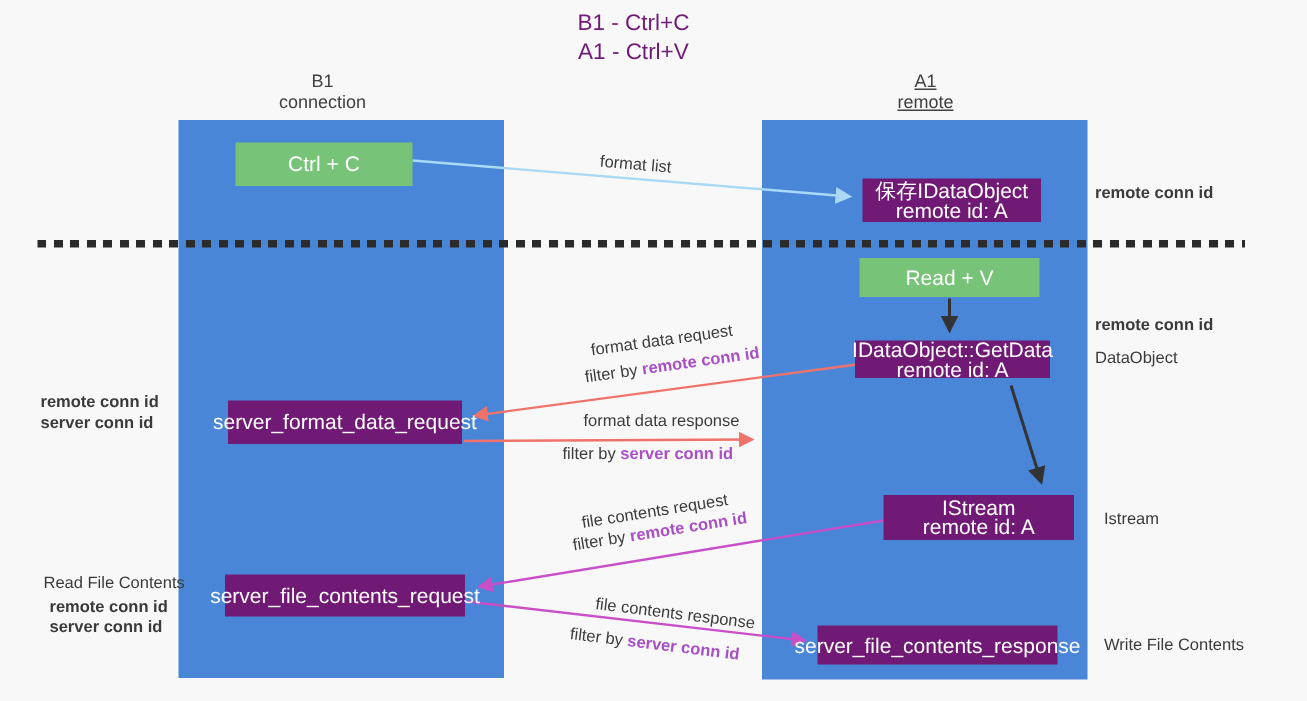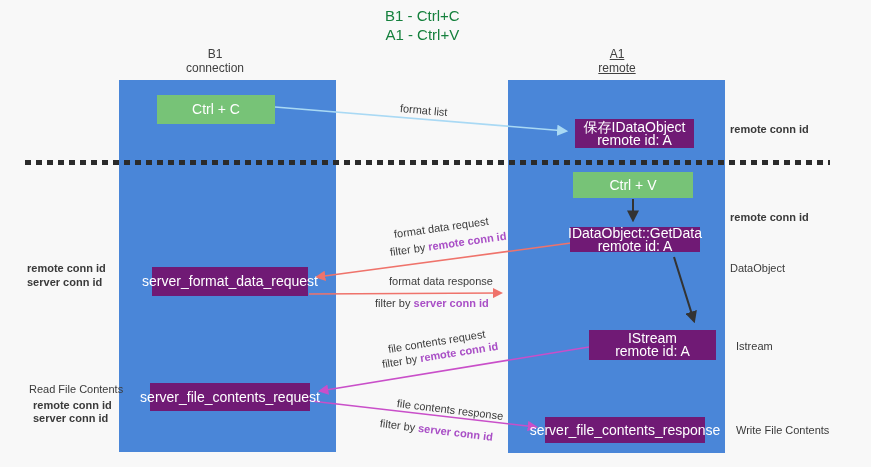--- a/index.html
+++ b/index.html
@@ -11,21 +11,21 @@
     position:relative;
     width:871px;height:467px;
     background:#f8f8f8;
     overflow:hidden;
     font-family:"Liberation Sans", sans-serif;
   }
   .abs{position:absolute;}
   .title{
     left:385px;top:6px;
     font-size:15px;line-height:19px;
-    color:#15803d;text-align:center;
+    color:#701a75;text-align:center;
   }
   .col-header{
     top:47px;width:120px;
     font-size:12px;line-height:14px;
     color:#404040;text-align:center;
   }
   .lifeline{
     background:#4a86d8;
     top:80px;width:217px;
   }
@@ -103,21 +103,21 @@
   </svg>
 
   <div class="abs node green" style="left:157px;top:95px;width:118px;height:29px;">
     <span>Ctrl + C</span>
   </div>
   <div class="abs node orange" style="left:575px;top:119px;width:119px;height:29px;">
     <div>保存IDataObject</div>
     <div>remote id: A</div>
   </div>
   <div class="abs node green" style="left:573px;top:172px;width:120px;height:26px;">
-    <span>Ctrl + V</span>
+    <span>Read + V</span>
   </div>
   <div class="abs node orange" style="left:570px;top:227px;width:130px;height:25px;">
     <div>IDataObject::GetData</div>
     <div>remote id: A</div>
   </div>
   <div class="abs node orange" style="left:152px;top:267px;width:156px;height:29px;">
     <span>server_format_data_request</span>
   </div>
   <div class="abs node orange" style="left:589px;top:330px;width:127px;height:30px;">
     <div>IStream</div>
@@ -165,21 +165,21 @@
     <span>filter by</span>
     <span class="purple">server conn id</span>
   </div>
 
   <div class="abs side-note purple" style="left:730px;top:123px;">
     <span>remote conn id</span>
   </div>
   <div class="abs side-note purple" style="left:730px;top:211px;">
     <span>remote conn id</span>
   </div>
-  <div class="abs side-note" style="left:730px;top:233px;margin-top:29px;">
+  <div class="abs side-note" style="left:730px;top:233px;">
     <span>DataObject</span>
   </div>
   <div class="abs side-note" style="left:736px;top:340px;">
     <span>Istream</span>
   </div>
   <div class="abs side-note" style="left:736px;top:424px;">
     <span>Write File Contents</span>
   </div>
 
   <div class="abs side-note purple" style="left:27px;top:262px;">

